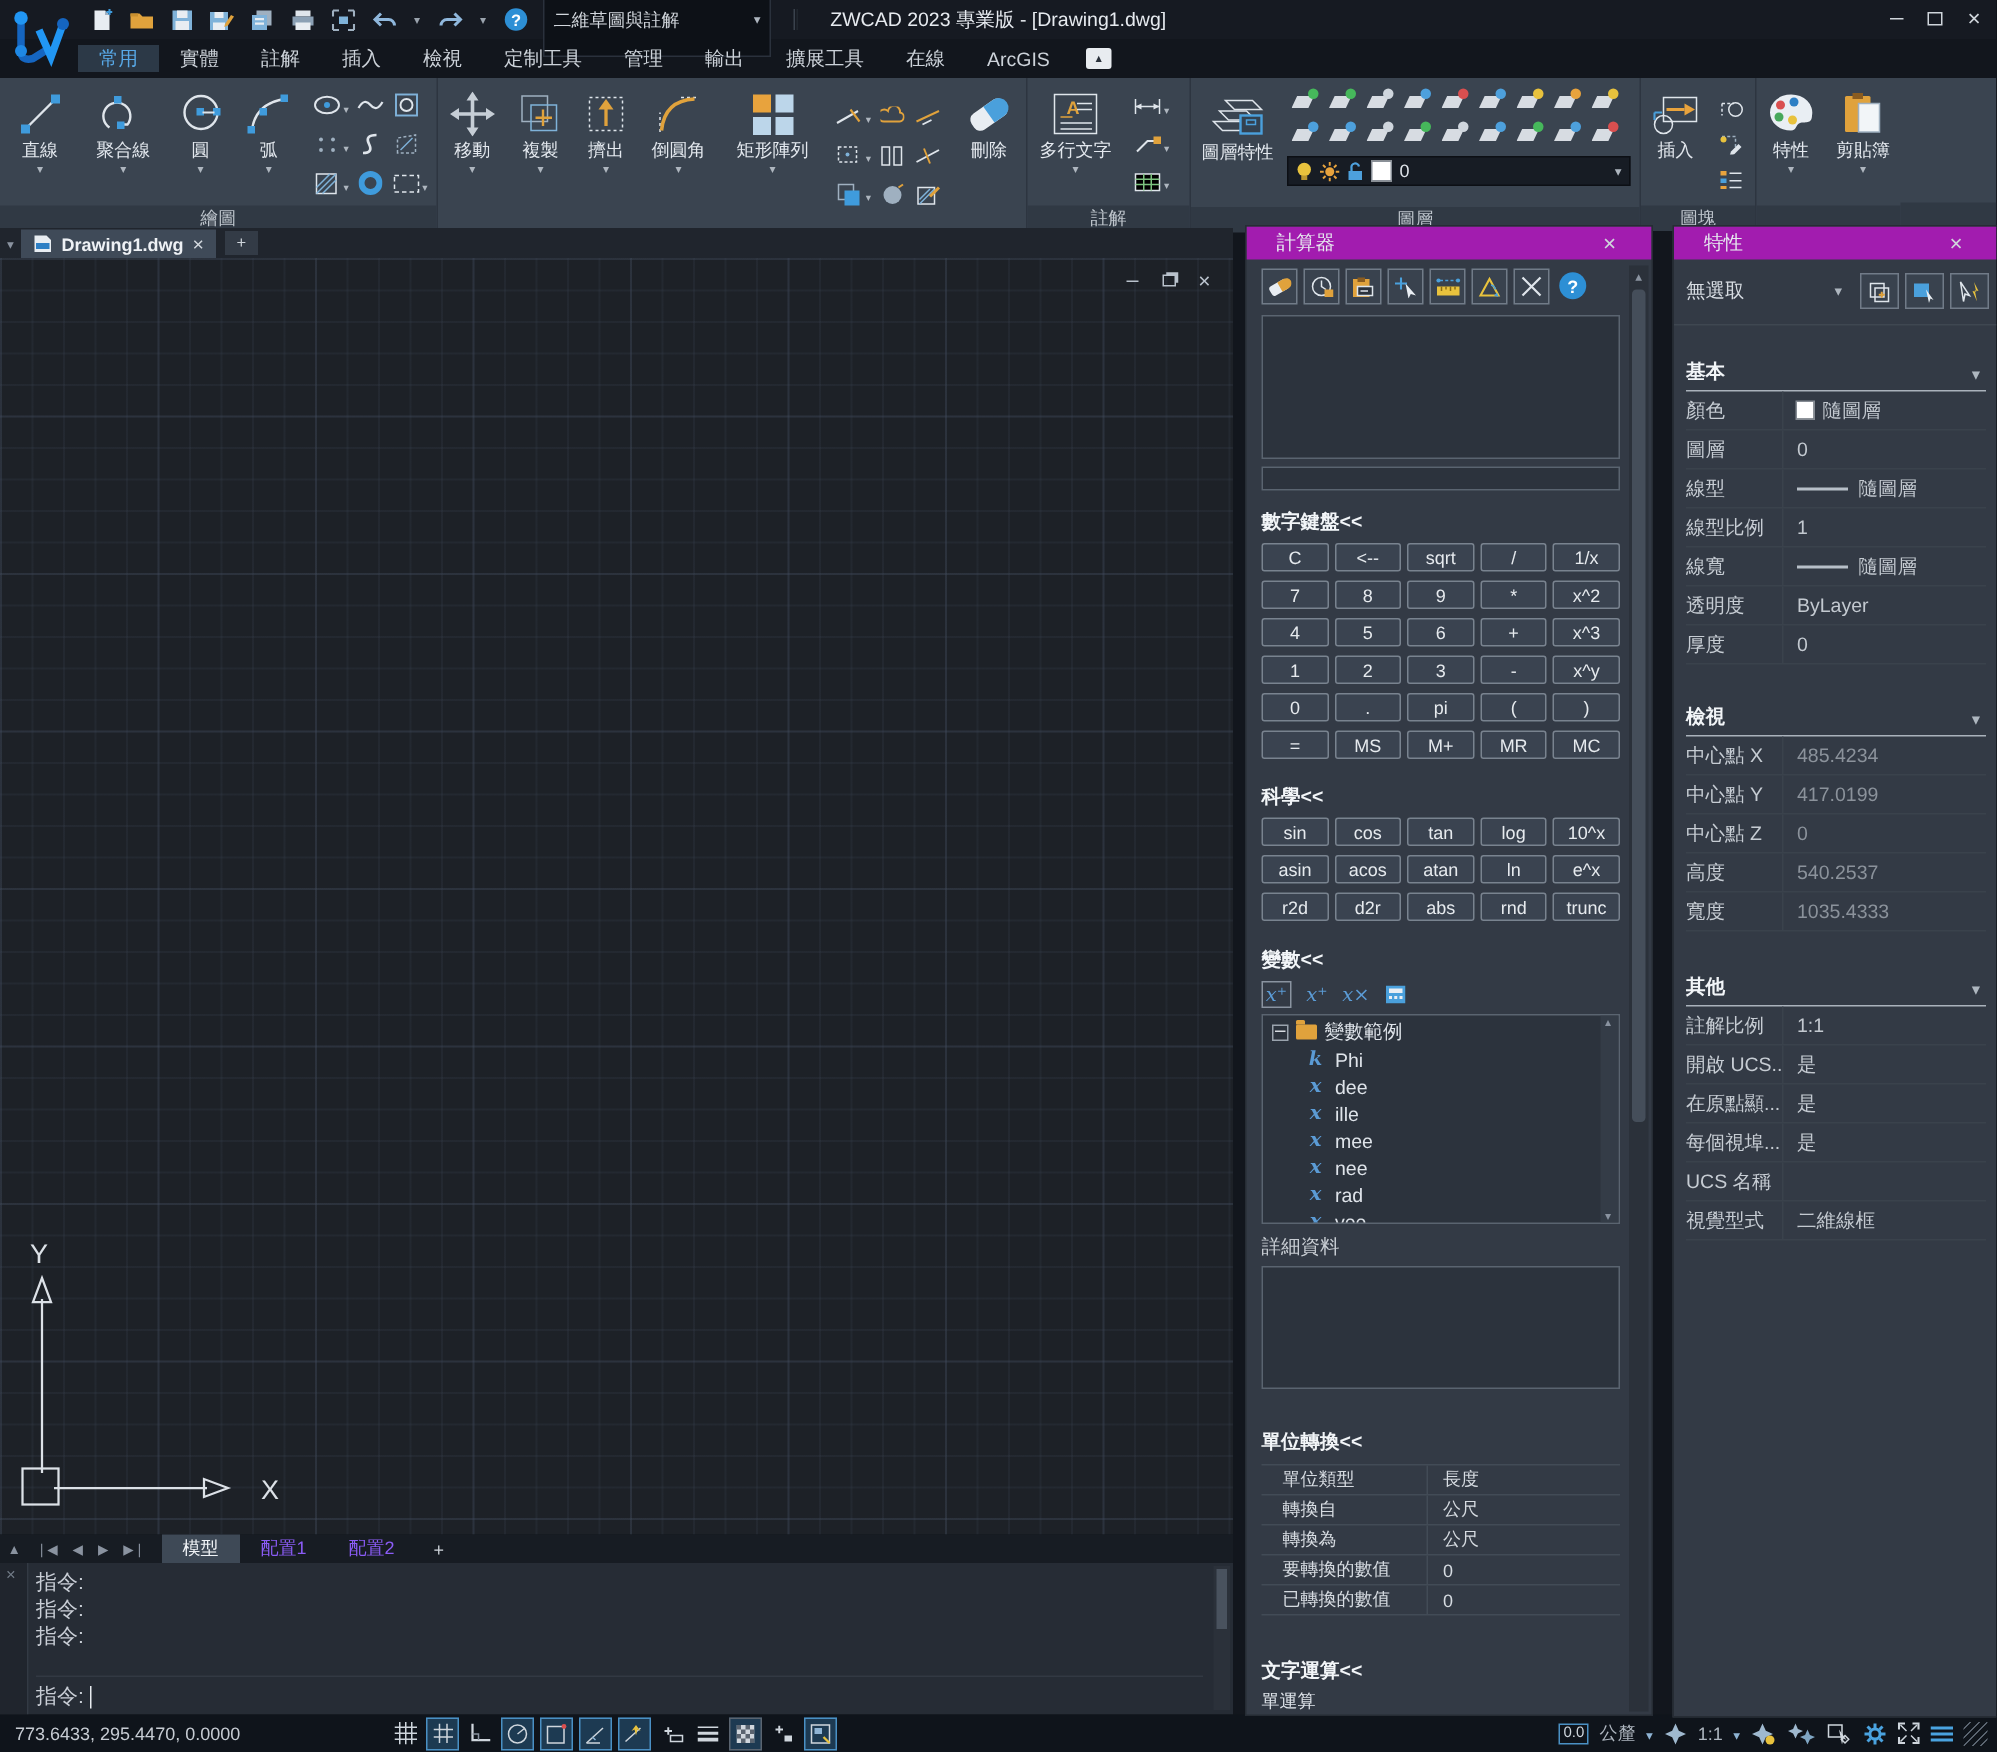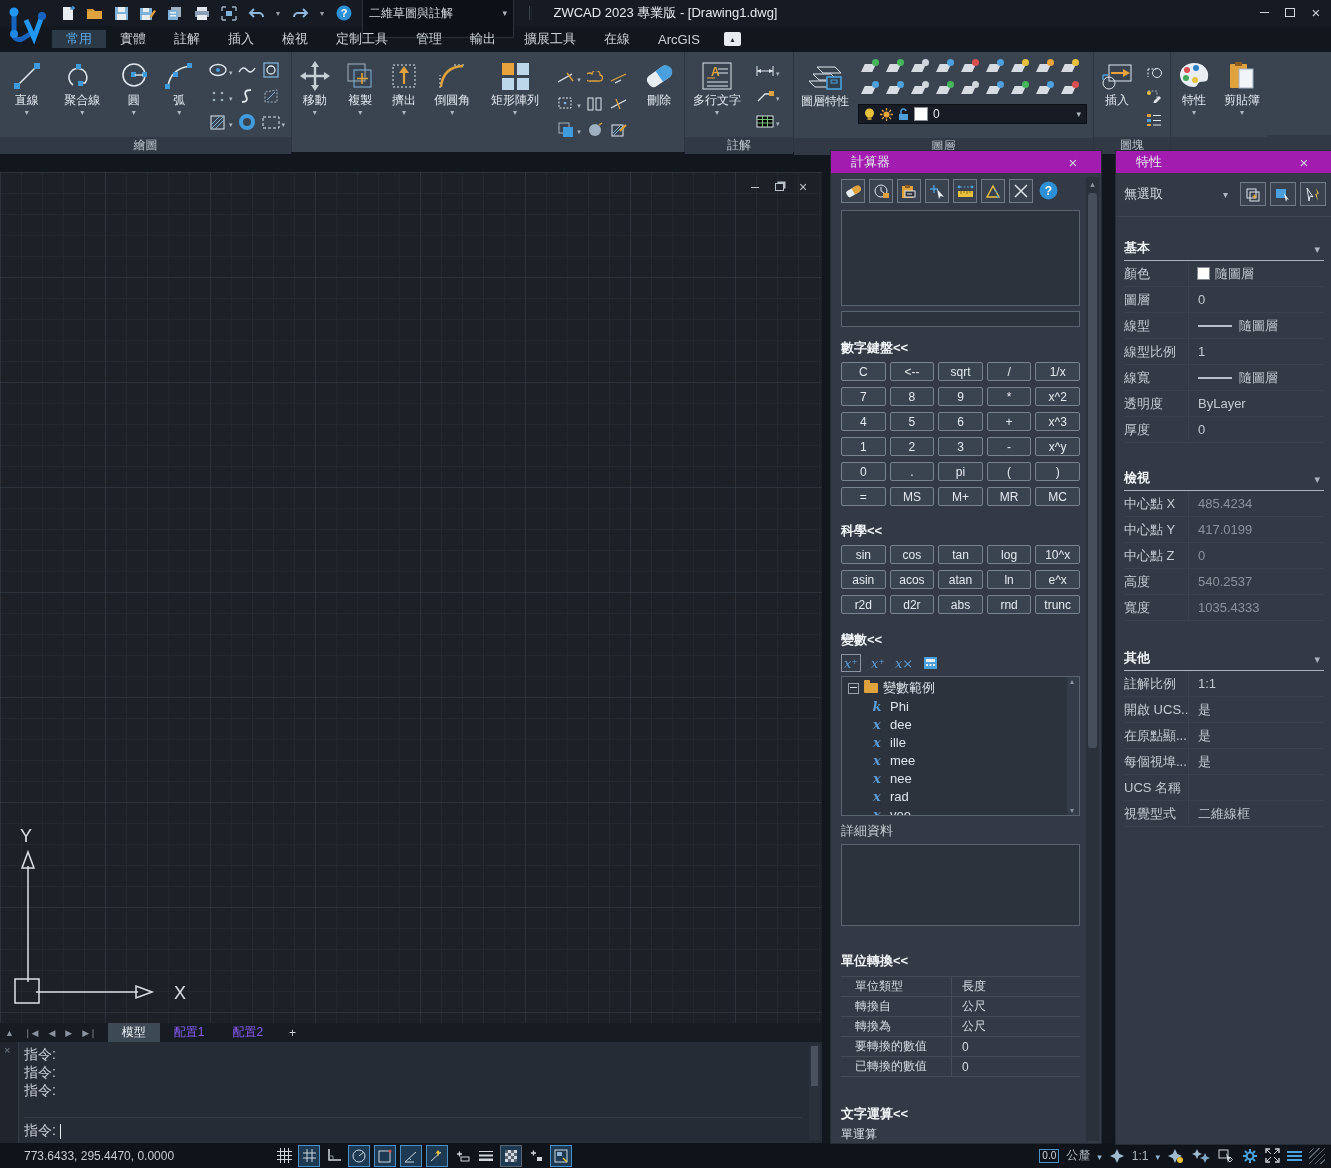--- a/index.html
+++ b/index.html
@@ -100,21 +100,21 @@
   .cmd-strip::before{content:"×";position:absolute;top:2px;left:4px;color:#727c88;font-size:11px}
   .cmd-lines{position:absolute;left:24px;top:3px;color:#c9ced6;font-size:14px;line-height:18px}
   .cmd-prompt{position:absolute;left:24px;bottom:3px;right:20px;border-top:1px solid #323943;padding-top:4px;
     color:#c9ced6;font-size:14px;display:flex;align-items:center}
   .caret{display:inline-block;width:1px;height:15px;background:#e8ecf0;margin-left:4px}
   .cmd-scroll{position:absolute;right:2px;top:2px;width:11px;height:96px;background:#2b313a}
   .cmd-scroll::before{content:"";position:absolute;top:2px;left:2px;width:7px;height:40px;background:#49525e}
 
   
   .statusbar{position:absolute;top:1143px;left:0;width:1331px;height:25px;background:#0f141b;display:flex;align-items:center}
-  .sb-coords{margin-left:24px;color:#c7ccd3;font-size:12px;white-space:nowrap}
+  .sb-coords{margin-left:10px;color:#c7ccd3;font-size:12px;white-space:nowrap}
   .sb-icons{display:flex;align-items:center;gap:4px;margin-left:100px}
   .sbtn{width:20px;height:20px;display:flex;align-items:center;justify-content:center}
   .sbtn.boxed{border:1px solid #4a90c4;background:#1d3document;background:#1c3document}
   .sbtn.boxed{background:#1d3a52}
   .sb-right{position:absolute;right:6px;top:0;height:25px;display:flex;align-items:center;gap:7px}
   .sb-units-box{border:1px solid #4a90c4;color:#cfd6dd;font-size:10px;padding:0 2px;line-height:12px}
   .sb-text{color:#aeb6bf;font-size:12px}
   .dd-lite::after{content:"▾";font-size:9px;color:#8fb4d4}
   .grip{width:16px;height:16px;background:
     repeating-linear-gradient(135deg,transparent 0 3px,#5a6470 3px 4px)}
@@ -830,20 +830,32 @@
       </div>
       <div class="rg-label"></div>
     </div>
 
     <div class="rgroup" style="flex:1;border-right:none">
         <div class="rg-body"></div>
         <div class="rg-label"></div>
       </div>
   </div>
 
+  <div class="doctabs">
+    <span class="doc-dd"></span>
+    <div class="doctab">
+      <svg width="13" height="13">
+          <path d="M1 1h8l3 3v8H1z" fill="#e8edf2"></path>
+          <rect x="2" y="6" width="9" height="4" fill="#2d7fc4"></rect>
+        </svg>
+      <span>Drawing1.dwg</span>
+      <span class="x"></span>
+    </div>
+    <span class="newtab"></span>
+  </div>
 
   <div class="canvas">
     <div class="vwctl">
       <span class="vw-min"></span>
       <span class="vw-rest"></span>
       <span class="vw-close"></span>
     </div>
     <div class="ucs">
       <svg width="200" height="185" viewBox="0 0 200 185">
         <g stroke="#dce1e7" stroke-width="1.5" fill="none">

